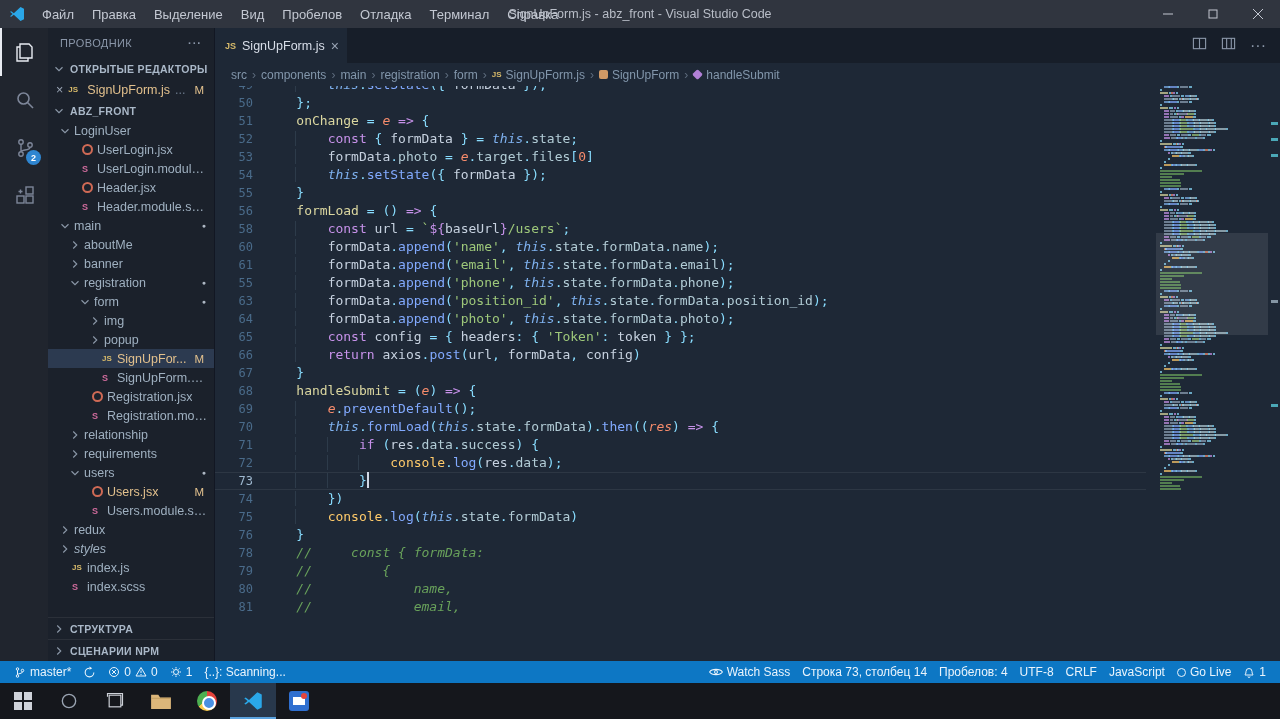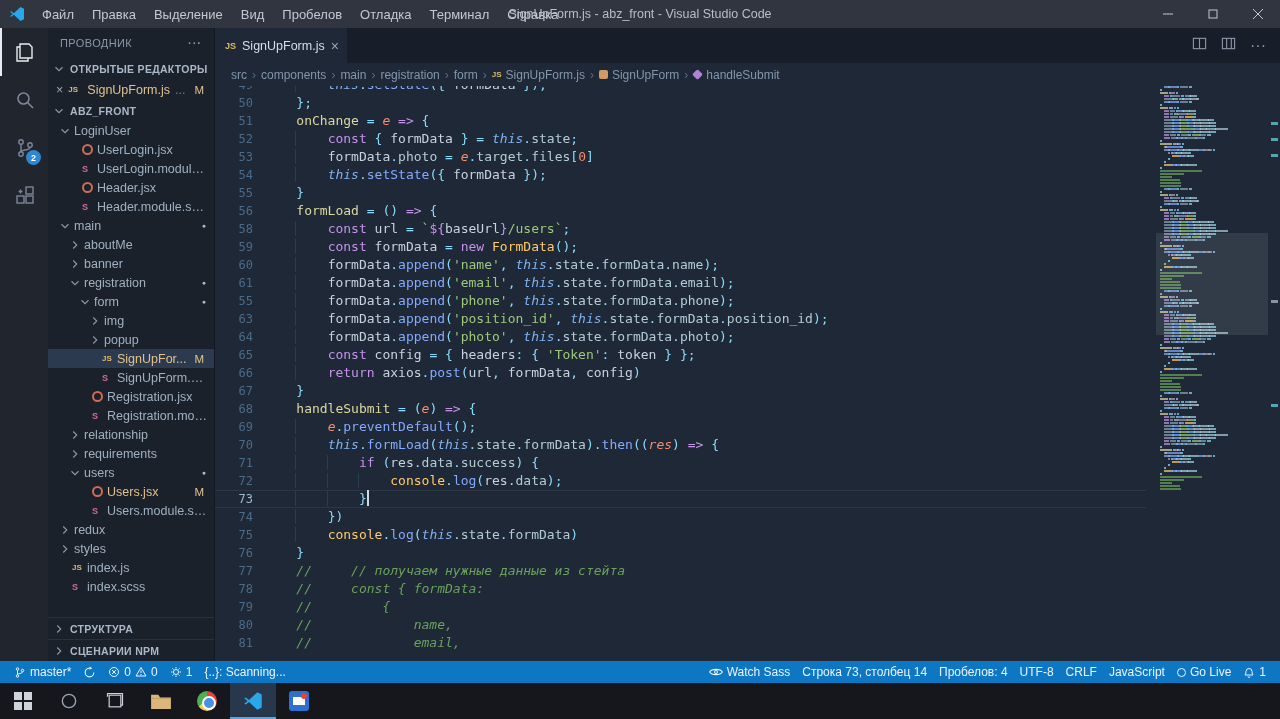--- a/index.html
+++ b/index.html
@@ -357,21 +357,21 @@
             <span class="tree-label">Users.module.scss</span>
           </div>
           <div class="tree-row" style="padding-left: 10px;">
             <span class="chev">
               <svg width="14" height="14" viewBox="0 0 16 16">
                 <path d="M6 4l4 4-4 4" fill="none" stroke="currentColor" stroke-width="1.3"></path>
               </svg>
             </span>
             <span class="tree-label">redux</span>
           </div>
-          <div class="tree-row" style="padding-left: 10px;">
+          <div class="tree-row" style="padding-left: 10px; font-style: italic;">
             <span class="chev">
               <svg width="14" height="14" viewBox="0 0 16 16">
                 <path d="M6 4l4 4-4 4" fill="none" stroke="currentColor" stroke-width="1.3"></path>
               </svg>
             </span>
             <span class="tree-label">styles</span>
           </div>
           <div class="tree-row" style="padding-left: 24px;">
             <span class="fi fi-js">JS</span>
             <span class="tree-label">index.js</span>
@@ -489,24 +489,20 @@
             </div>
             <div class="line">
               <span class="ln">56</span>
               <span class="txt"><span class="guide noline">    </span><span class="tk-d">formLoad</span><span class="tk-o"> = () </span><span class="tk-k">=&gt;</span><span class="tk-o"> {</span></span>
             </div>
             <div class="line">
               <span class="ln">58</span>
               <span class="txt"><span class="guide">    </span><span class="guide noline">    </span><span class="tk-k">const</span><span class="tk-w"> url </span><span class="tk-o">= </span><span class="tk-s">`</span><span class="tk-k">${</span><span class="tk-w">baseUrl</span><span class="tk-k">}</span><span class="tk-s">/users`</span><span class="tk-o">;</span></span>
             </div>
             <div class="line">
-              <span class="ln">59</span>
-              <span class="txt"><span class="guide">    </span><span class="guide noline">    </span><span class="tk-k">const</span><span class="tk-w"> formData </span><span class="tk-o">= </span><span class="tk-k">new</span><span class="tk-w"> </span><span class="tk-cl">FormData</span><span class="tk-o">();</span></span>
-            </div>
-            <div class="line">
               <span class="ln">60</span>
               <span class="txt"><span class="guide">    </span><span class="guide noline">    </span><span class="tk-w">formData</span><span class="tk-o">.</span><span class="tk-f">append</span><span class="tk-o">(</span><span class="tk-s">'name'</span><span class="tk-o">, </span><span class="tk-th">this</span><span class="tk-o">.</span><span class="tk-pr">state</span><span class="tk-o">.</span><span class="tk-pr">formData</span><span class="tk-o">.</span><span class="tk-pr">name</span><span class="tk-o">);</span></span>
             </div>
             <div class="line">
               <span class="ln">61</span>
               <span class="txt"><span class="guide">    </span><span class="guide noline">    </span><span class="tk-w">formData</span><span class="tk-o">.</span><span class="tk-f">append</span><span class="tk-o">(</span><span class="tk-s">'email'</span><span class="tk-o">, </span><span class="tk-th">this</span><span class="tk-o">.</span><span class="tk-pr">state</span><span class="tk-o">.</span><span class="tk-pr">formData</span><span class="tk-o">.</span><span class="tk-pr">email</span><span class="tk-o">);</span></span>
             </div>
             <div class="line">
               <span class="ln">55</span>
               <span class="txt"><span class="guide">    </span><span class="guide noline">    </span><span class="tk-w">formData</span><span class="tk-o">.</span><span class="tk-f">append</span><span class="tk-o">(</span><span class="tk-s">'phone'</span><span class="tk-o">, </span><span class="tk-th">this</span><span class="tk-o">.</span><span class="tk-pr">state</span><span class="tk-o">.</span><span class="tk-pr">formData</span><span class="tk-o">.</span><span class="tk-pr">phone</span><span class="tk-o">);</span></span>
@@ -559,24 +555,20 @@
               <span class="ln">74</span>
               <span class="txt"><span class="guide">    </span><span class="guide noline">    </span><span class="tk-o">})</span></span>
             </div>
             <div class="line">
               <span class="ln">75</span>
               <span class="txt"><span class="guide">    </span><span class="guide noline">    </span><span class="tk-cl">console</span><span class="tk-o">.</span><span class="tk-f">log</span><span class="tk-o">(</span><span class="tk-th">this</span><span class="tk-o">.</span><span class="tk-pr">state</span><span class="tk-o">.</span><span class="tk-pr">formData</span><span class="tk-o">)</span></span>
             </div>
             <div class="line">
               <span class="ln">76</span>
               <span class="txt"><span class="guide noline">    </span><span class="tk-o">}</span></span>
-            </div>
-            <div class="line">
-              <span class="ln">77</span>
-              <span class="txt"><span class="guide noline">    </span><span class="tk-c">//     // получаем нужные данные из стейта</span></span>
             </div>
             <div class="line">
               <span class="ln">78</span>
               <span class="txt"><span class="guide noline">    </span><span class="tk-c">//     const { formData:</span></span>
             </div>
             <div class="line">
               <span class="ln">79</span>
               <span class="txt"><span class="guide noline">    </span><span class="tk-c">//         {</span></span>
             </div>
             <div class="line">

